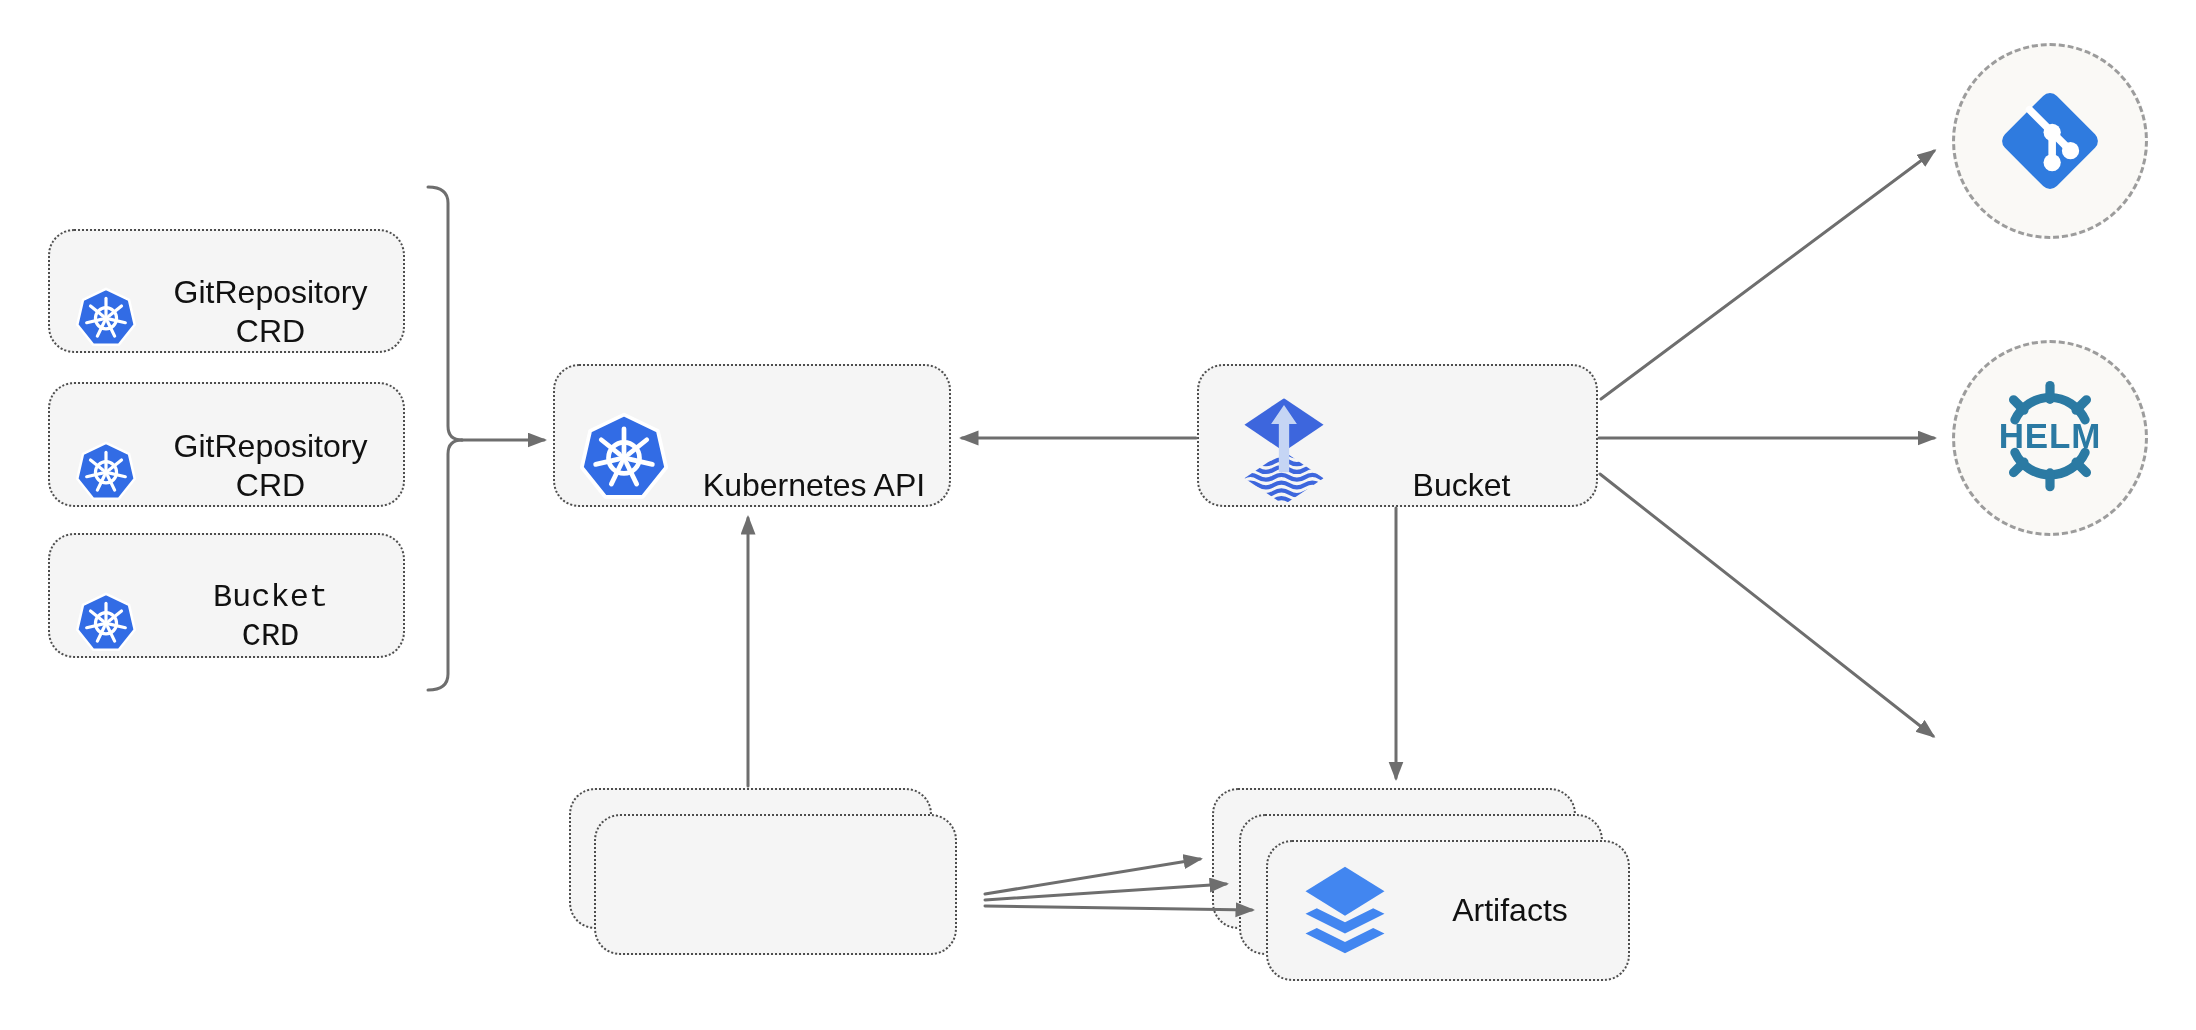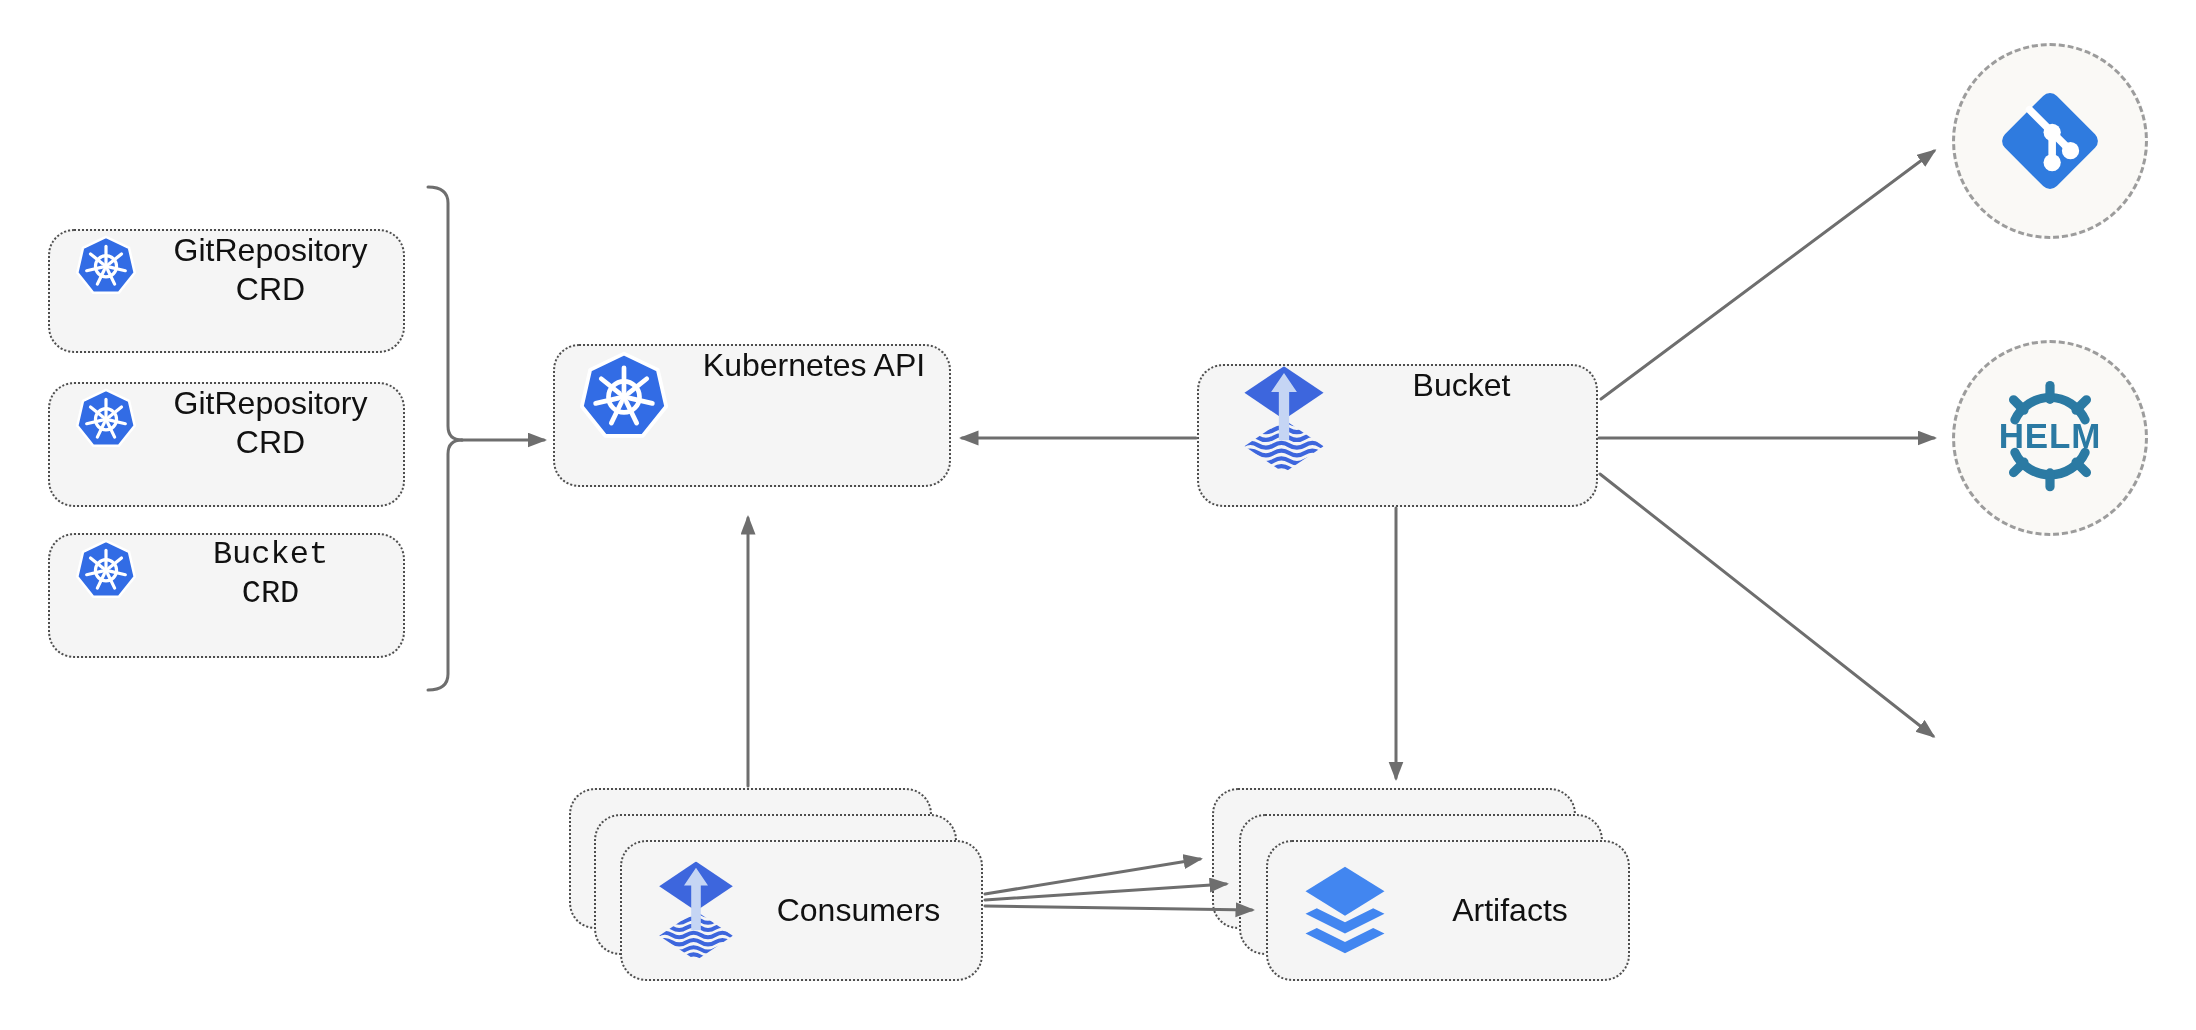--- a/index.html
+++ b/index.html
@@ -7,37 +7,37 @@
     position:relative;width:2196px;height:1030px;overflow:hidden;
     font-family:"Liberation Sans",sans-serif;color:var(--text-color,#111);
     background:#ffffff;
   }
   
   .box{
     position:absolute;box-sizing:border-box;
     background:var(--node-fill,#f5f5f5);
     border:2px dotted var(--node-border,#4d4d4d);
     border-radius:26px;
-    display:flex;align-items:flex-start;
+    display:flex;align-items:flex-end;
   }
   .stackbox{
     position:absolute;box-sizing:border-box;
     background:var(--node-fill,#f5f5f5);
     border:2px dotted var(--node-border,#4d4d4d);
     border-radius:26px;
   }
   .lbl{flex:1;text-align:center;font-size:32px;line-height:1.22;color:var(--text-color,#111);}
   .icon{flex:0 0 auto;display:block;}
 
   #box-gitrepo {left:48px;  top:229px; width:357px; height:124px;}
   #box-helmrepo{left:48px;  top:382px; width:357px; height:125px;}
   #box-bucket  {left:48px;  top:533px; width:357px; height:125px;font-family:Liberation Mono, monospace;}
   .crd-icon{width:64px;height:68px;margin-left:24px;}
 
-  #box-k8sapi{left:553px; top:344px; width:398px; height:143px;gap:8px;}
+  #box-k8sapi{left:553px; top:364px; width:398px; height:143px;gap:8px;}
   #box-k8sapi .icon{width:94px;height:98px;margin-left:22px;}
 
   #box-source{left:1197px; top:364px; width:401px; height:143px;}
   #box-source .icon{width:86px;height:107px;margin-left:42px;}
 
   
   #consumers-back {left:569px; top:788px; width:363px; height:141px;}
   #consumers-mid  {left:594px; top:814px; width:363px; height:141px;}
   #consumers-front{left:620px; top:840px; width:363px; height:141px; display:flex;align-items:center;}
   #consumers-front .icon{width:80px;height:100px;margin-left:34px;}
@@ -150,26 +150,20 @@
     <svg class="icon" viewBox="0 0 100 124">
         <use href="#sym-flux"></use>
       </svg>
     <div class="lbl">
       <div>Bucket</div>
     </div>
   </div>
 
   <div class="stackbox" id="consumers-back"></div>
   <div class="stackbox" id="consumers-mid"></div>
-  <div class="stackbox" id="consumers-front">
-    <svg class="icon" viewBox="0 0 100 124">
-        <use href="#sym-flux"></use>
-      </svg>
-    <div class="lbl">Consumers</div>
-  </div>
 
   <div class="stackbox" id="artifacts-back"></div>
   <div class="stackbox" id="artifacts-mid"></div>
   <div class="stackbox" id="artifacts-front">
     <svg class="icon" viewBox="0 0 100 105">
       <polygon points="50,6 92,32 50,58 8,32" style="fill:var(--layers-blue,#4286f0);"></polygon>
       <polygon points="8,56 50,77 92,56 80,50 50,65 20,50" style="fill:var(--layers-blue,#4286f0);"></polygon>
       <polygon points="8,77 50,98 92,77 80,71 50,86 20,71" style="fill:var(--layers-blue,#4286f0);"></polygon>
     </svg>
     <div class="lbl">Artifacts</div>

